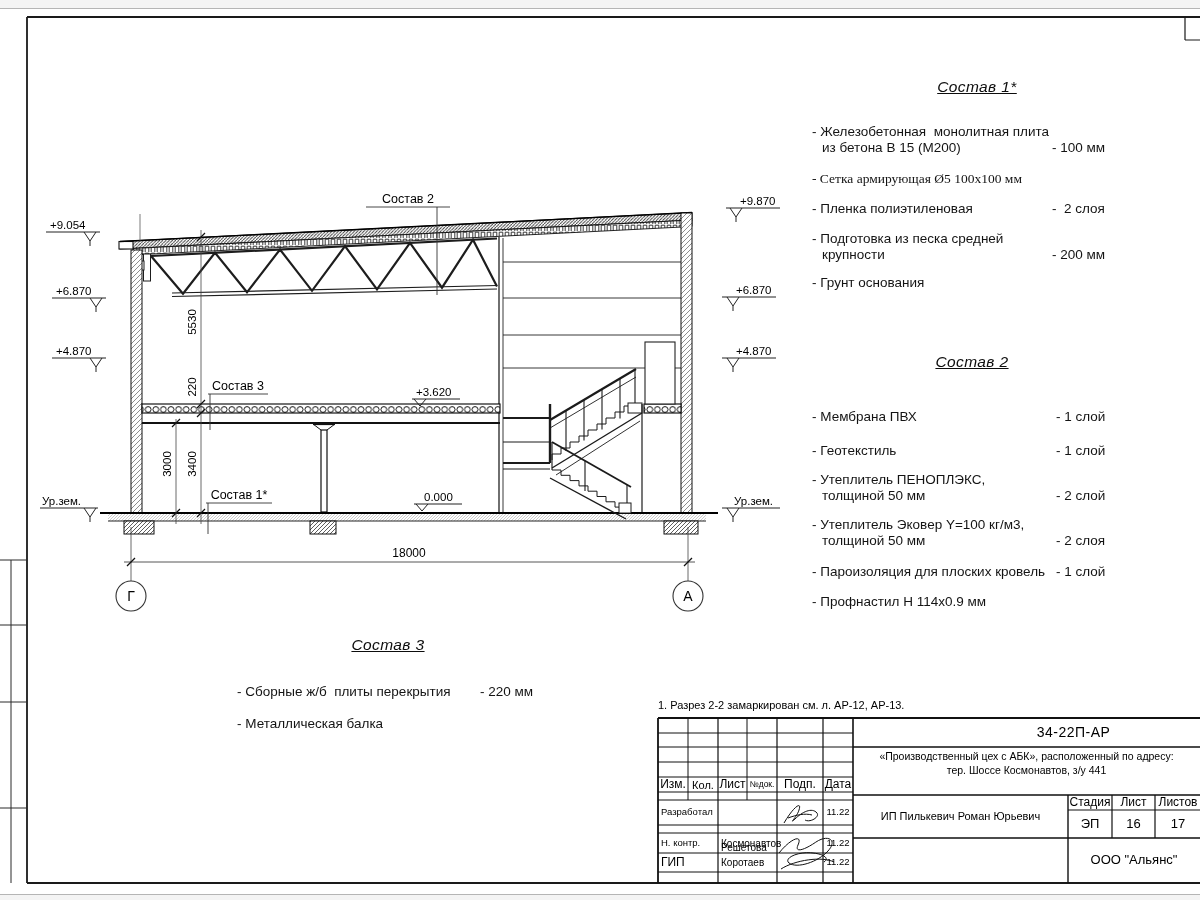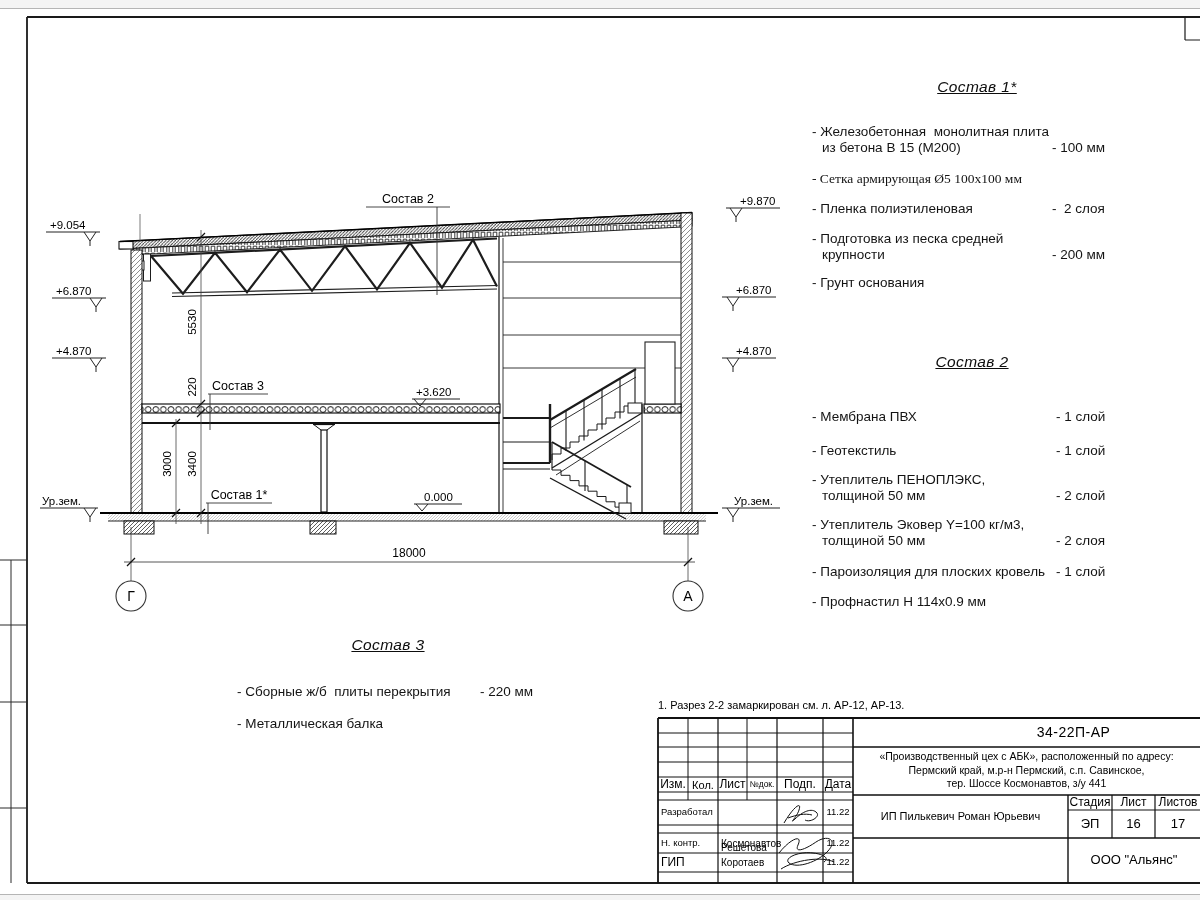--- a/index.html
+++ b/index.html
@@ -294,21 +294,20 @@
   <div class="tb left" style="left:721px;top:833px;width:56px;height:20px;font-size:10px;">Космонавтов</div>
   <div class="tb" style="left:823px;top:833px;width:30px;height:20px;font-size:9.5px;">11.22</div>
 
   <div class="tb left" style="left:661px;top:853px;width:56px;height:19px;font-size:12px;">ГИП</div>
   <div class="tb left" style="left:721px;top:853px;width:56px;height:19px;font-size:10px;">Коротаев</div>
   <div class="tb" style="left:823px;top:853px;width:30px;height:19px;font-size:9.5px;">11.22</div>
 
   <div class="tb" style="left:900px;top:718px;width:347px;height:29px;font-size:14px;letter-spacing:.5px;">34-22П-АР</div>
   <div class="abs" style="left:853px;top:750px;width:347px;font-size:10.5px;line-height:13.5px;text-align:center;color:#000;">
     <div>«Производственный цех с АБК», расположенный по адресу:</div>
-    <div>Пермский край, м.р-н Пермский, с.п. Савинское,</div>
     <div>тер. Шоссе Космонавтов, з/у 441</div>
   </div>
   <div class="tb" style="left:853px;top:795px;width:215px;height:43px;font-size:11px;">ИП Пилькевич Роман Юрьевич</div>
 
   <div class="tb" style="left:1068px;top:795px;width:44px;height:15px;font-size:12px;">Стадия</div>
   <div class="tb" style="left:1112px;top:795px;width:43px;height:15px;font-size:12px;">Лист</div>
   <div class="tb" style="left:1155px;top:795px;width:46px;height:15px;font-size:12px;">Листов</div>
   <div class="tb" style="left:1068px;top:810px;width:44px;height:28px;font-size:13px;">ЭП</div>
   <div class="tb" style="left:1112px;top:810px;width:43px;height:28px;font-size:13px;">16</div>
   <div class="tb" style="left:1155px;top:810px;width:46px;height:28px;font-size:13px;">17</div>

